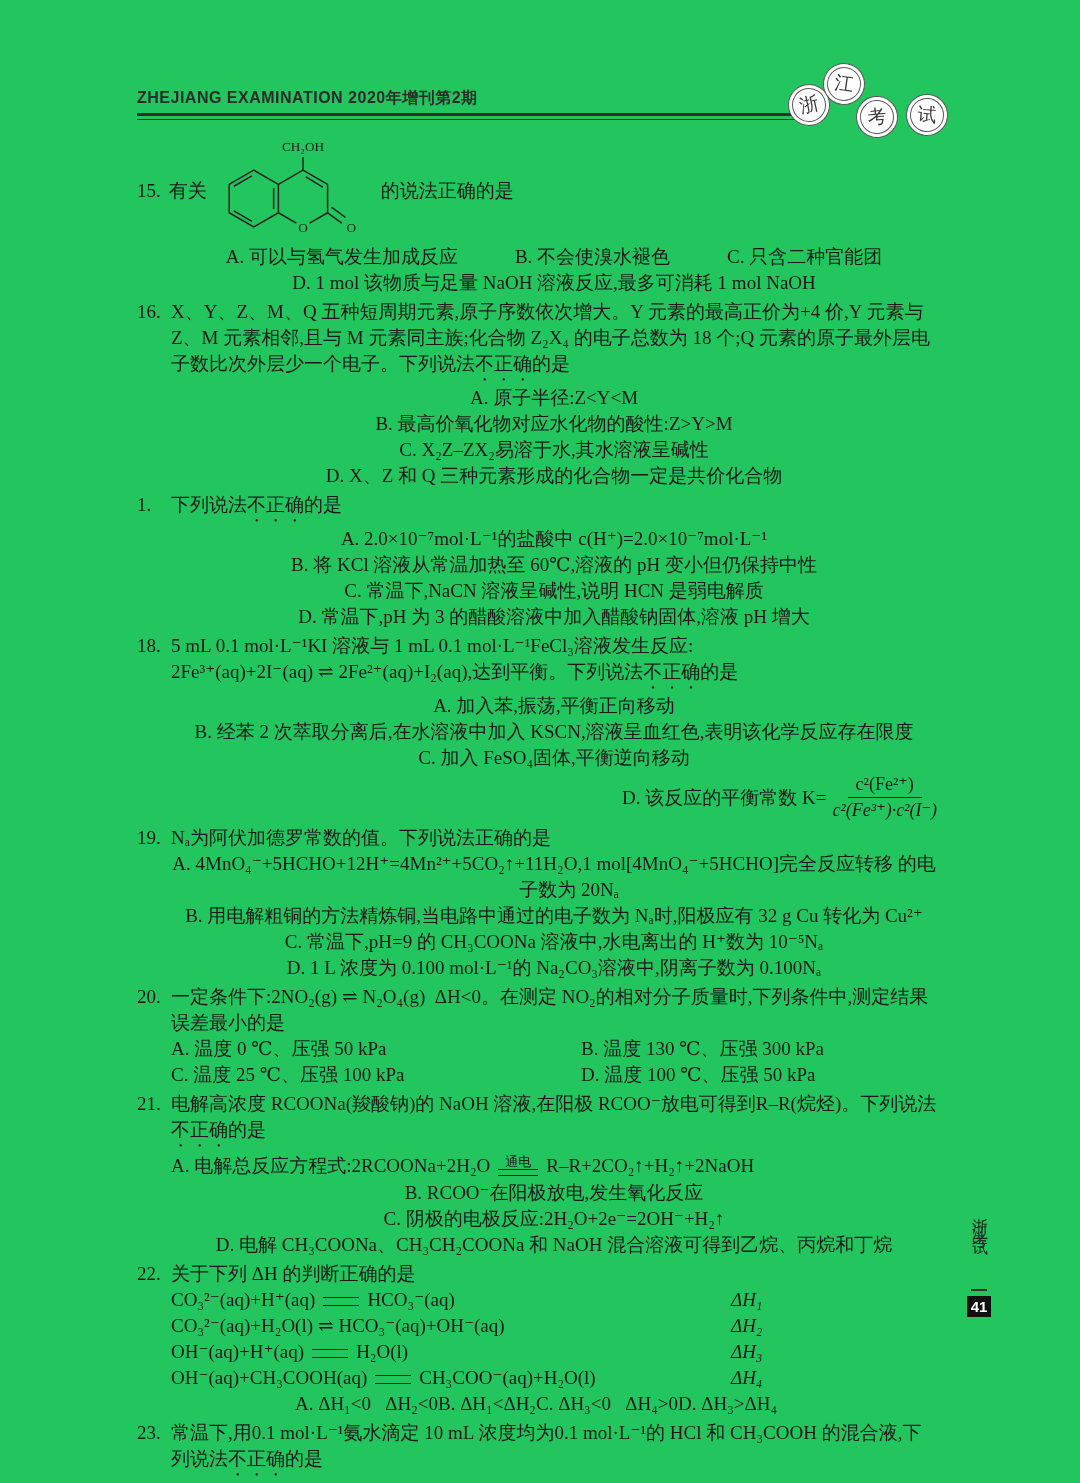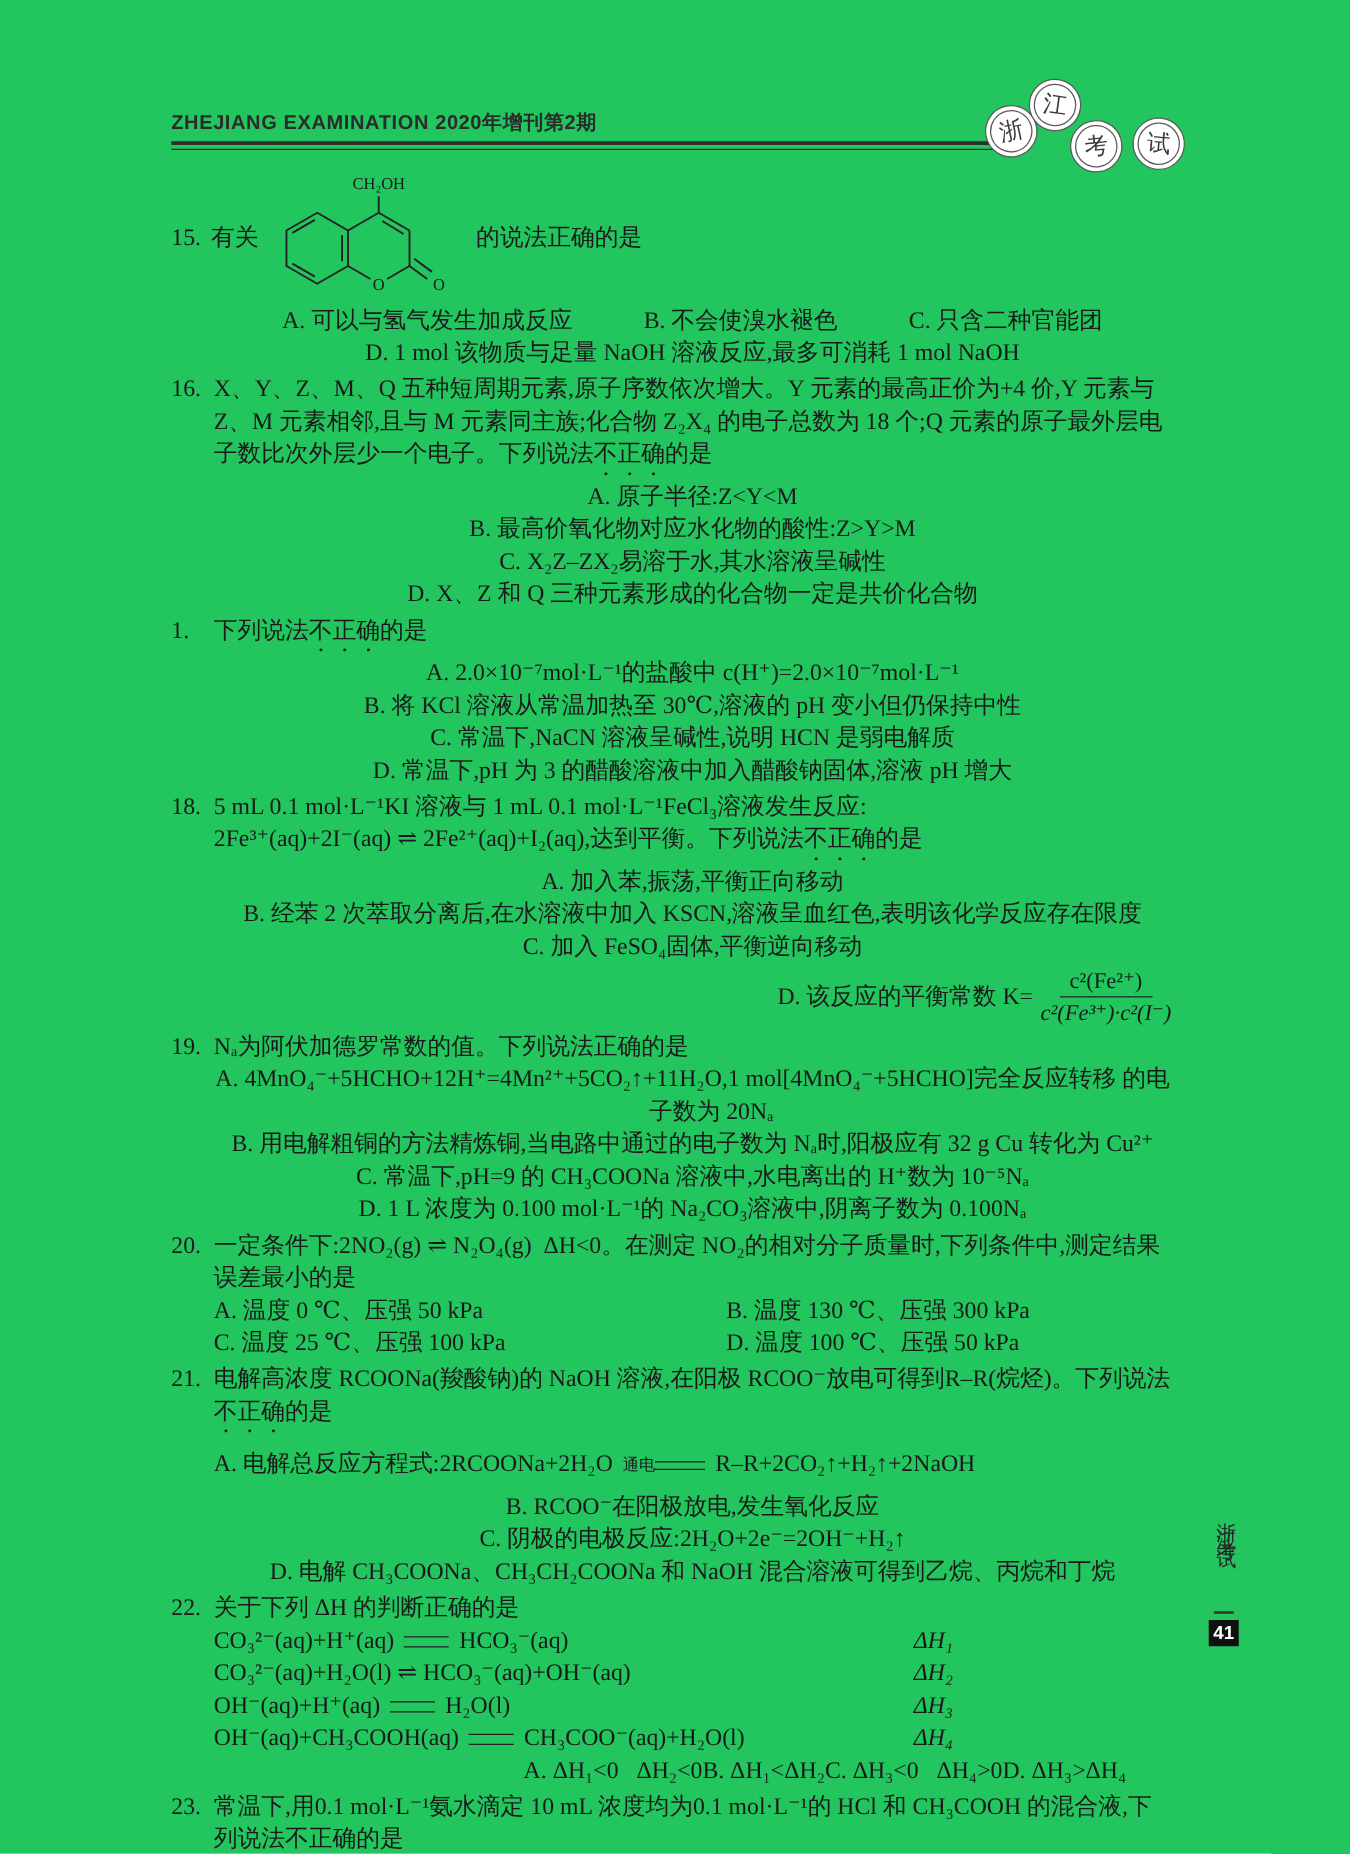--- a/index.html
+++ b/index.html
@@ -61,29 +61,29 @@
   
   .grid2{display:grid;grid-template-columns:410px auto;}
   .grid2 p{margin:0;white-space:pre-wrap;}
   
   .rxn{display:grid;grid-template-columns:560px auto;align-items:center;}
   .rxn .dh{font-style:italic;}
   .dbl{
     display:inline-block;width:36px;height:7px;margin:0 8px;vertical-align:middle;
     border-top:1.6px solid #222;border-bottom:1.6px solid #222;
   }
-  .q22-opts{display:flex;width:730px;justify-content:flex-end;white-space:pre-wrap;}
+  .q22-opts{display:flex;width:730px;justify-content:center;white-space:pre-wrap;}
   
   .frac-line{display:flex;align-items:center;padding-left:30px;margin:2px 0;justify-content:flex-end;}
   .frac{display:inline-flex;flex-direction:column;align-items:center;margin-left:6px;font-size:18px;line-height:23px;}
   .frac .num{border-bottom:1.5px solid #222;padding:0 8px 1px 8px;}
   .frac .den{padding-top:1px;font-style:italic;}
   
   .eqline{display:flex;align-items:center;white-space:pre-wrap;}
-  .over-eq{display:inline-flex;flex-direction:row;align-items:center;margin:14px 8px;}
+  .over-eq{display:inline-flex;flex-direction:column;align-items:center;margin:4px 8px;}
   .over-eq .lbl{font-size:13px;line-height:14px;}
   .over-eq .bar{width:40px;height:5px;border-top:1.6px solid #222;border-bottom:1.6px solid #222;}
   svg text{font-family:"Liberation Serif","DejaVu Serif",serif;}
 </style>
 </head>
 <body>
 
 <div class="page">
 
   <div class="journal">ZHEJIANG EXAMINATION 2020年增刊第2期</div>
@@ -149,21 +149,21 @@
       <p class="opt">A. 原子半径:Z&lt;Y&lt;M</p>
       <p class="opt">B. 最高价氧化物对应水化物的酸性:Z&gt;Y&gt;M</p>
       <p class="opt">C. X₂Z–ZX₂易溶于水,其水溶液呈碱性</p>
       <p class="opt">D. X、Z 和 Q 三种元素形成的化合物一定是共价化合物</p>
     </section>
 
     <section class="q">
       <span class="qnum">1.</span>
       <p><span>下列说法</span><span class="emph">不正确</span><span>的是</span></p>
       <p class="opt">A. 2.0×10⁻⁷mol·L⁻¹的盐酸中 c(H⁺)=2.0×10⁻⁷mol·L⁻¹</p>
-      <p class="opt">B. 将 KCl 溶液从常温加热至 30℃,溶液的 pH 变小但仍保持中性</p>
+      <p class="opt">B. 将 KCl 溶液从常温加热至 60℃,溶液的 pH 变小但仍保持中性</p>
       <p class="opt">C. 常温下,NaCN 溶液呈碱性,说明 HCN 是弱电解质</p>
       <p class="opt">D. 常温下,pH 为 3 的醋酸溶液中加入醋酸钠固体,溶液 pH 增大</p>
     </section>
 
     <section class="q">
       <span class="qnum">18.</span>
       <p>5 mL 0.1 mol·L⁻¹KI 溶液与 1 mL 0.1 mol·L⁻¹FeCl₃溶液发生反应:</p>
       <p><span>2Fe³⁺(aq)+2I⁻(aq) ⇌ 2Fe²⁺(aq)+I₂(aq),达到平衡。下列说法</span><span class="emph">不正确</span><span>的是</span></p>
       <p class="opt">A. 加入苯,振荡,平衡正向移动</p>
       <p class="opt">B. 经苯 2 次萃取分离后,在水溶液中加入 KSCN,溶液呈血红色,表明该化学反应存在限度</p>

